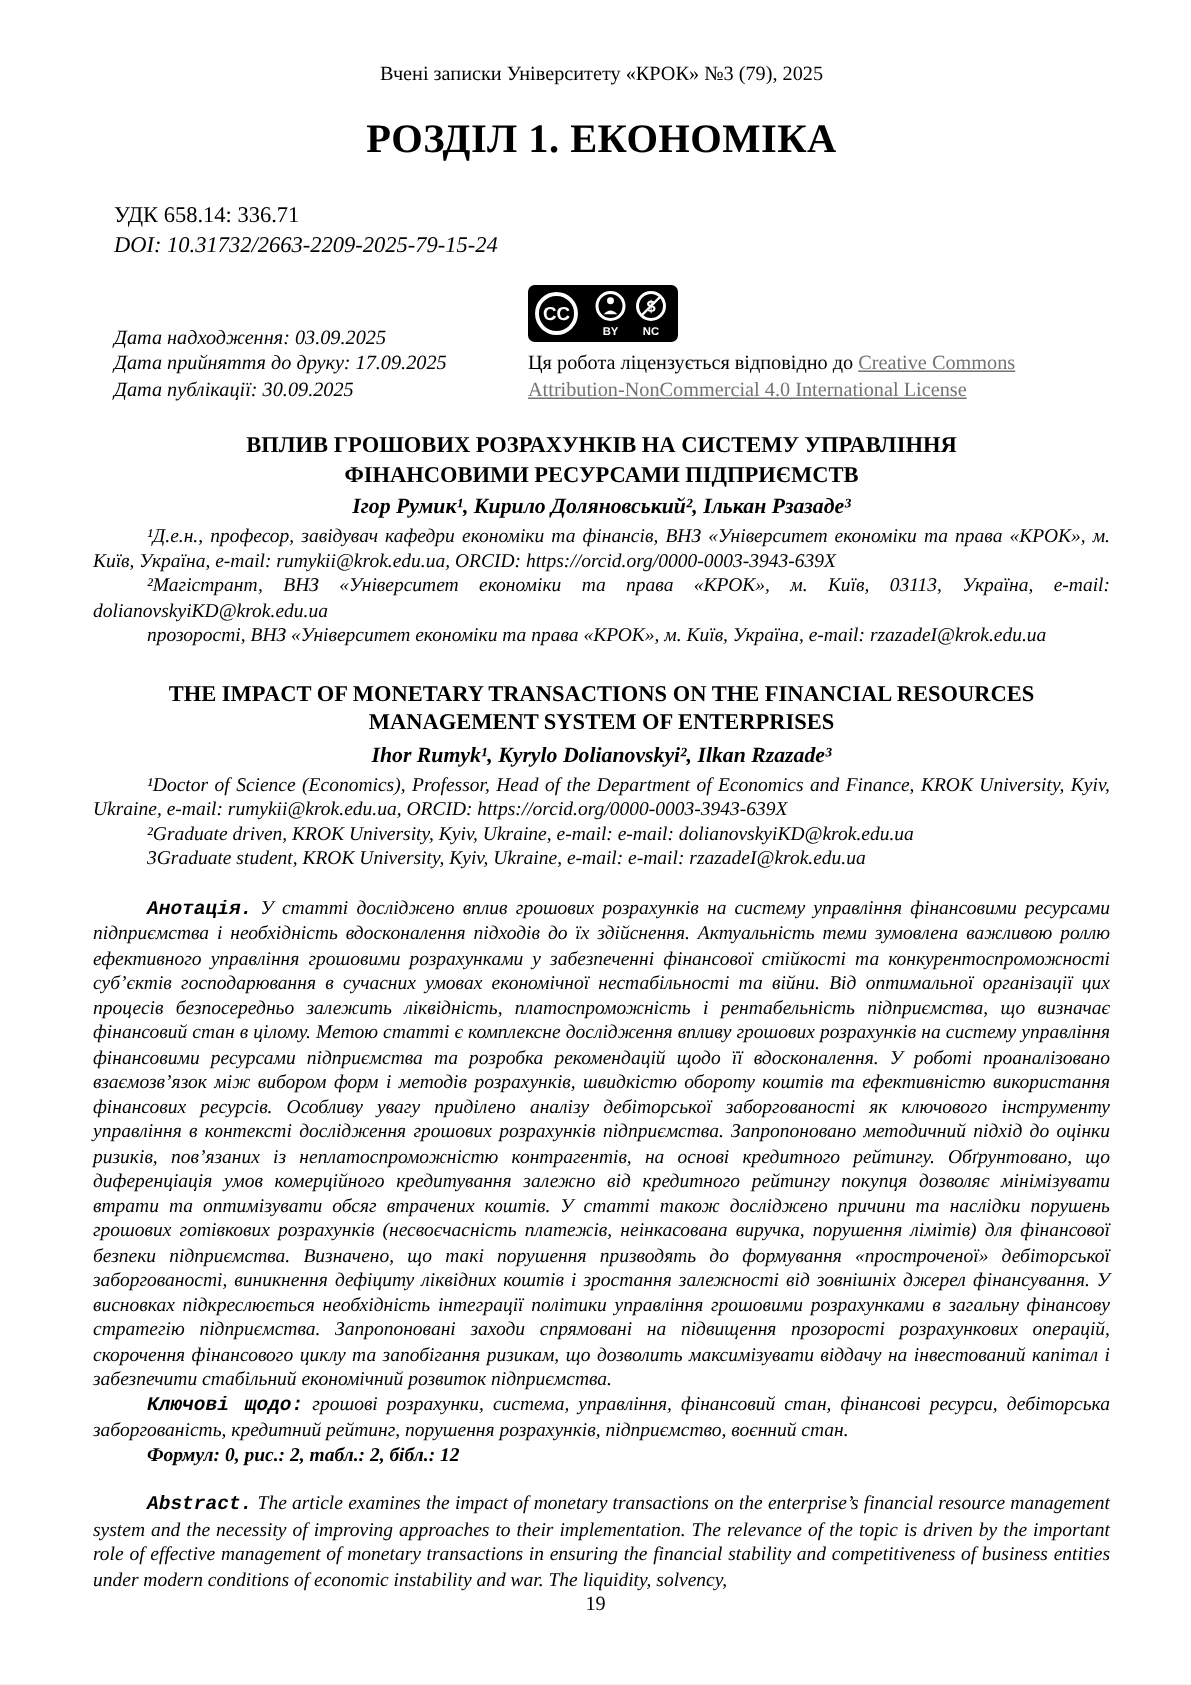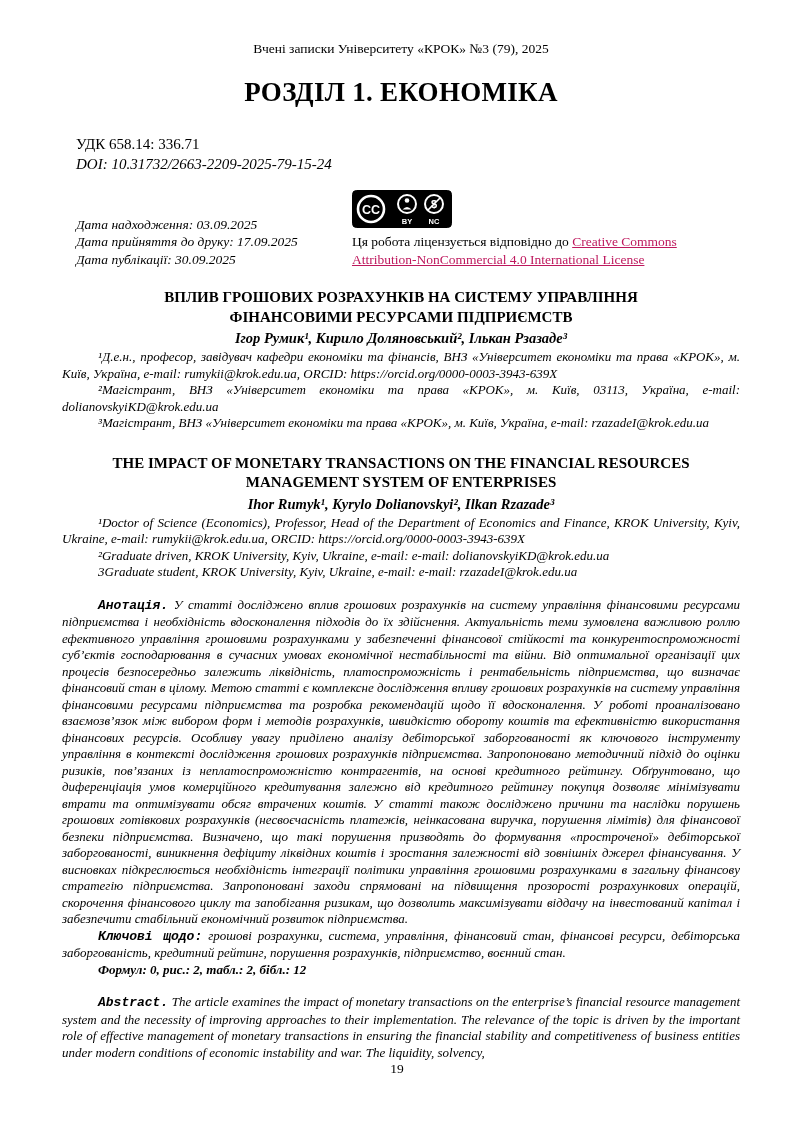--- a/index.html
+++ b/index.html
@@ -13,21 +13,21 @@
   .center { text-align:center; }
   .journal-head { font-size:13.5px; line-height:17px; }
   .section-title { font-size:27px; font-weight:bold; margin:20px 0 0 0; letter-spacing:0.3px; }
   .meta-block { margin:26px 0 0 14px; font-size:15px; line-height:20px; }
   .doi-line { font-style:italic; }
   .info-row { display:flex; margin:16px 0 0 14px; align-items:flex-end; }
   .dates-col { width:276px; font-style:italic; font-size:13.5px; line-height:17.5px; }
   .dates-col div { white-space:nowrap; }
   .license-col { flex:1; font-size:13.5px; line-height:17.5px; }
   .cc-badge { display:block; margin-bottom:5px; cursor:pointer; }
-  .cc-link { color:#be185d; text-decoration:underline; cursor:pointer; }
+  .cc-link { color:#737373; text-decoration:underline; cursor:pointer; }
   .article-title { font-size:15px; font-weight:bold; line-height:19.5px; margin-top:20px; padding:0 40px; }
   .title-en-wrap { margin-top:22px; }
   .authors-line { font-size:14.5px; font-weight:bold; font-style:italic; margin-top:3px; }
   .affil p, .abstract p {
     margin:0; font-style:italic; font-size:13px; line-height:16.5px;
     text-align:justify; text-indent:36px;
   }
   .affil { margin-top:2px; }
   .abstract { margin-top:16px; }
   .abstract .lead { font-weight:bold;font-family:Liberation Mono, monospace; }
@@ -84,21 +84,21 @@
         <span>Ця робота ліцензується відповідно до </span><span class="cc-link">Creative Commons Attribution-NonCommercial 4.0 International License</span>
       </div>
     </div>
   </div>
 
   <div class="center article-title">ВПЛИВ ГРОШОВИХ РОЗРАХУНКІВ НА СИСТЕМУ УПРАВЛІННЯ ФІНАНСОВИМИ РЕСУРСАМИ ПІДПРИЄМСТВ</div>
   <div class="center authors-line">Ігор Румик¹, Кирило Доляновський², Ількан Рзазаде³</div>
   <div class="affil">
     <p>¹Д.е.н., професор, завідувач кафедри економіки та фінансів, ВНЗ «Університет економіки та права «КРОК», м. Київ, Україна, e-mail: rumykii@krok.edu.ua, ORCID: https://orcid.org/0000-0003-3943-639X</p>
     <p>²Магістрант, ВНЗ «Університет економіки та права «КРОК», м. Київ, 03113, Україна, e-mail: dolianovskyiKD@krok.edu.ua</p>
-    <p>³Магістрант, ВНЗ «Університет економіки та права «КРОК», м. Київ, Україна, e-mail: rzazadeI@krok.edu.ua</p>
+    <p>прозорості, ВНЗ «Університет економіки та права «КРОК», м. Київ, Україна, e-mail: rzazadeI@krok.edu.ua</p>
   </div>
 
   <div class="title-en-wrap">
     <div class="center article-title" style="margin-top:0;">THE IMPACT OF MONETARY TRANSACTIONS ON THE FINANCIAL RESOURCES MANAGEMENT SYSTEM OF ENTERPRISES</div>
   </div>
   <div class="center authors-line">Ihor Rumyk¹, Kyrylo Dolianovskyi², Ilkan Rzazade³</div>
   <div class="affil">
     <p>¹Doctor of Science (Economics), Professor, Head of the Department of Economics and Finance, KROK University, Kyiv, Ukraine, e-mail: rumykii@krok.edu.ua, ORCID: https://orcid.org/0000-0003-3943-639X</p>
     <p>²Graduate driven, KROK University, Kyiv, Ukraine, e-mail: e-mail: dolianovskyiKD@krok.edu.ua</p>
     <p>3Graduate student, KROK University, Kyiv, Ukraine, e-mail: e-mail: rzazadeI@krok.edu.ua</p>

